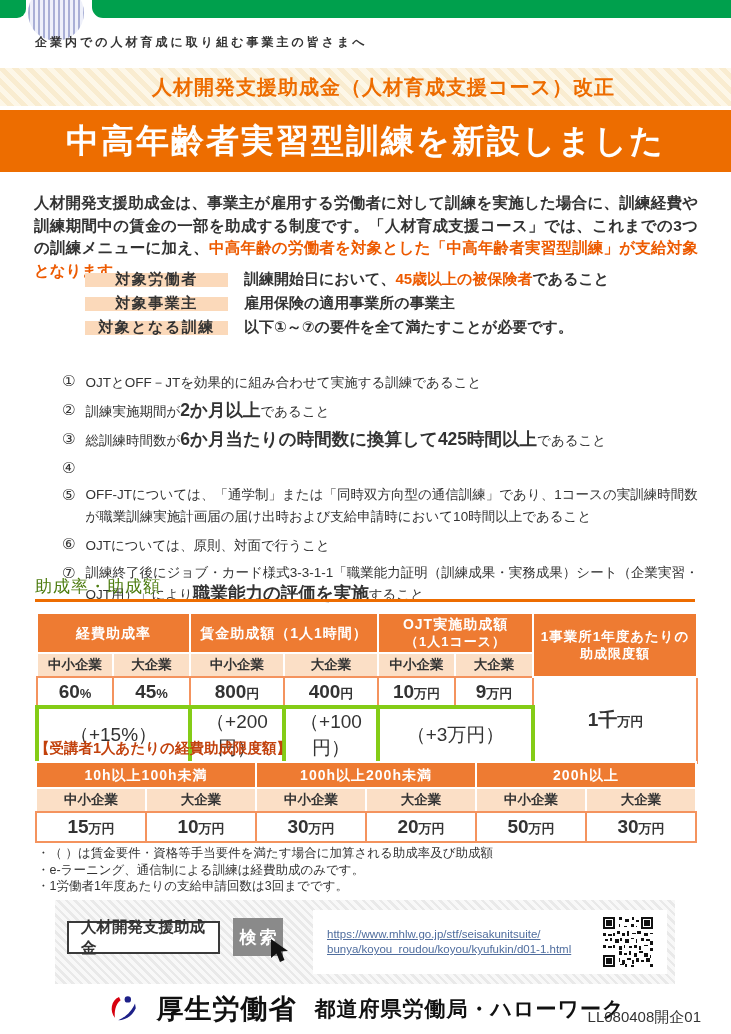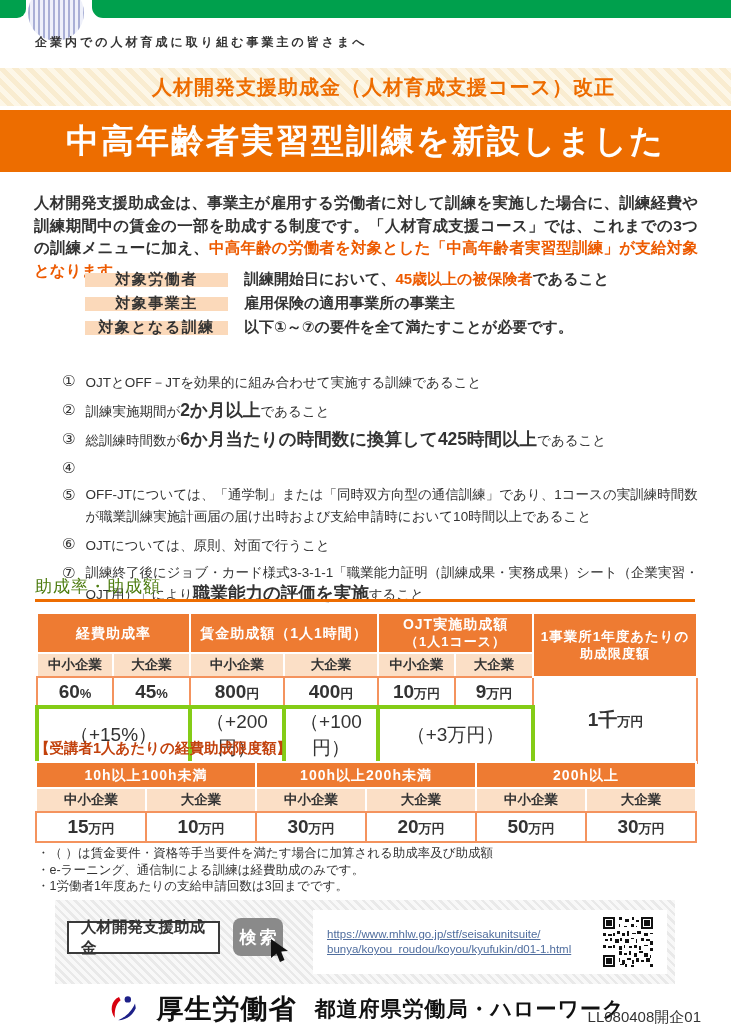--- a/index.html
+++ b/index.html
@@ -79,21 +79,21 @@
     top:900px; left:55px; width:620px; height:84px;
     background:repeating-linear-gradient(45deg,#e9e9e9 0 2.5px,#f8f8f8 2.5px 6px);
   }
   .search-box {
     position:absolute; left:12px; top:21px; width:153px; height:33px; background:#fff;
     border:2px solid #3a3a3a; display:flex; align-items:center; padding-left:12px;
     font-size:15.5px; font-weight:bold;
   }
   .search-btn {
     position:absolute; left:178px; top:18px; width:50px; height:38px; background:#8a8a8a;
-    border-radius:8px; color:#fff; font-weight:bold; font-size:17px; letter-spacing:3px;
+    border-radius:0; color:#fff; font-weight:bold; font-size:17px; letter-spacing:3px;
     display:flex; align-items:center; justify-content:center; padding-left:3px;
   }
   .cursor { position:absolute; left:213px; top:38px; }
   .url-box {
     position:absolute; left:258px; top:10px; width:354px; height:64px; background:#fff;
     display:flex; align-items:center; padding:0 6px 0 14px;
   }
   .url-link { font-size:11.5px; line-height:15px; color:#4f6d9e; text-decoration:underline; width:270px; word-break:break-all; }
   .qr { margin-left:6px; flex:none; }
 

